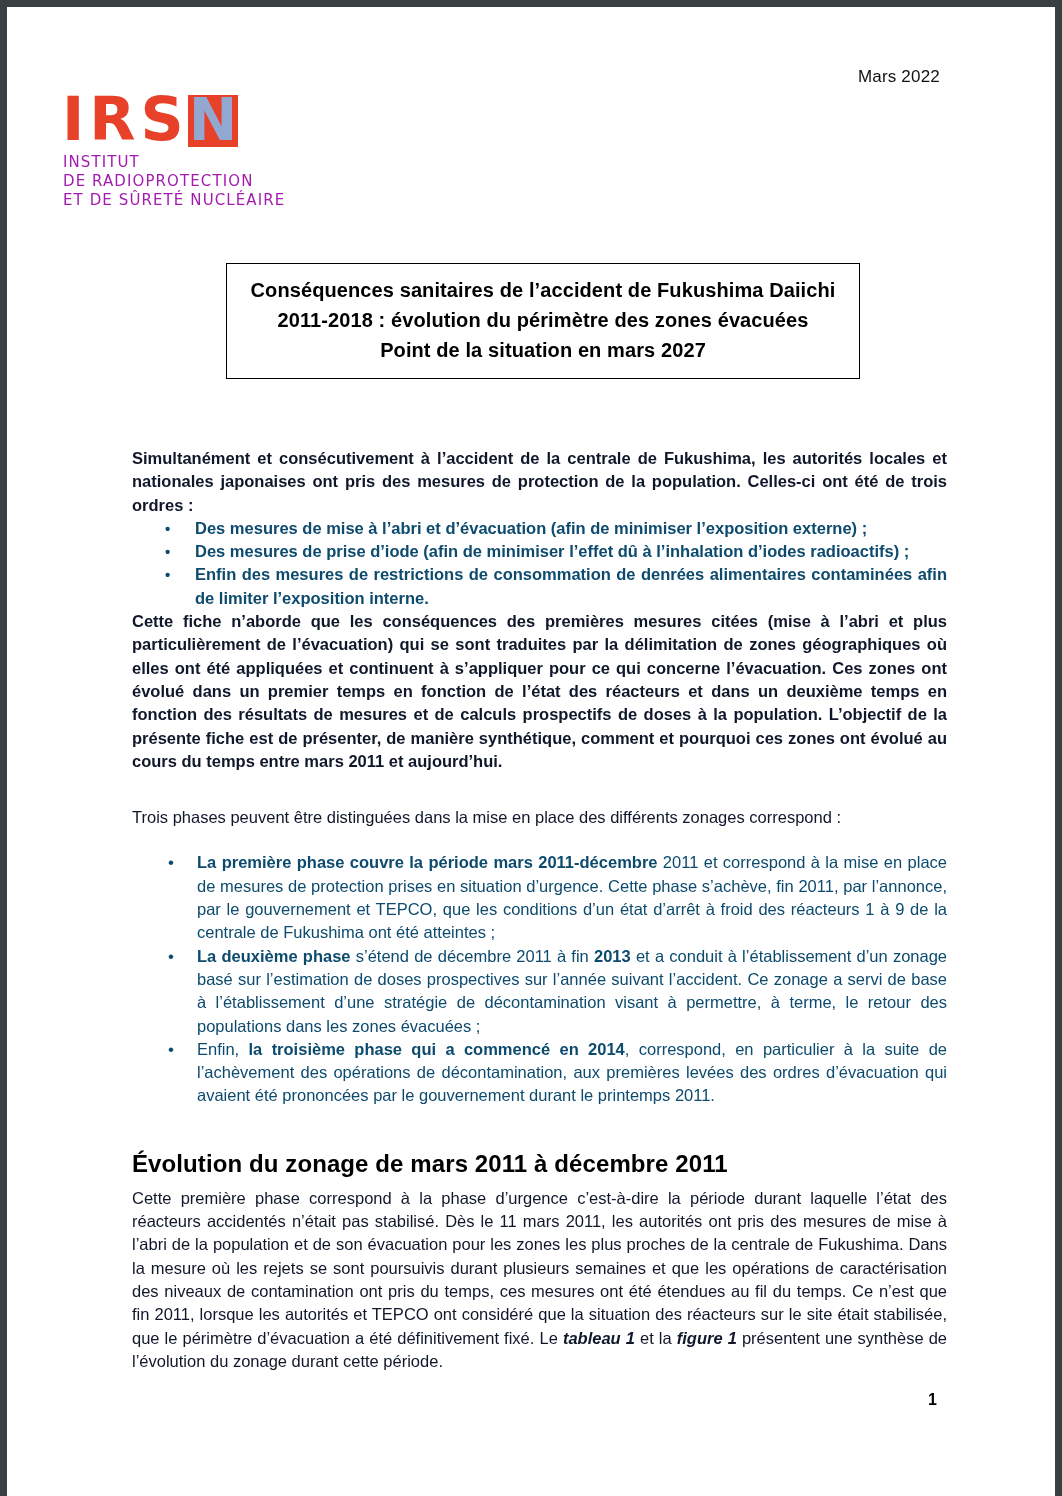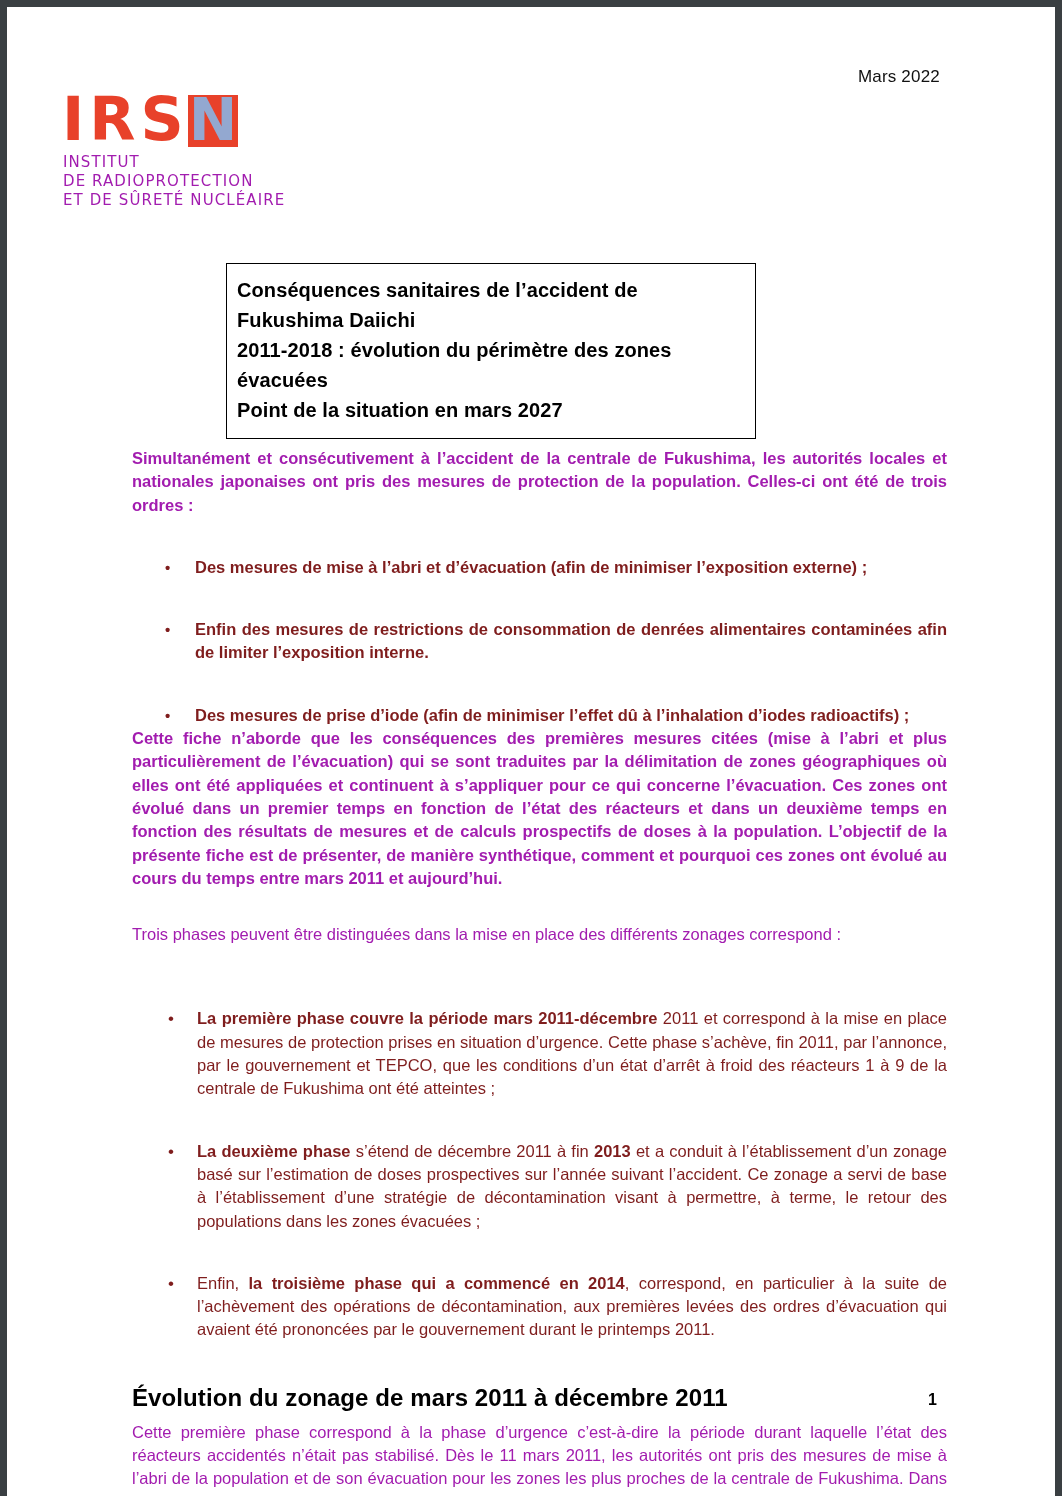--- a/index.html
+++ b/index.html
@@ -99,24 +99,25 @@
     letter-spacing: 1.1px;
     line-height: 19px;
     white-space: nowrap;
   }
 
   
   .title-box {
     position: absolute;
     left: 219px;
     top: 256px;
-    width: 530px;
+    width: 634px;
     box-sizing: border-box;
     border: 1.5px solid #000;
     padding: 11px 10px 13px 10px;
+    text-align: center;
   }
   .title-line {
     font-size: 20px;
     font-weight: 700;
     line-height: 30px;
     letter-spacing: 0.1px;
     color: #000;
   }
 
   
@@ -125,39 +126,38 @@
     left: 125px;
     top: 440px;
     width: 815px;
   }
   p.para {
     margin: 0;
     font-size: 16.5px;
     line-height: 23.3px;
     text-align: justify;
     text-justify: inter-word;
-    color: #a21caf;
+    color: #0f172a;
   }
   p.bold { font-weight: 700; }
   .spacer-sm { height: 9px; }
   .spacer-md { height: 22px; }
   .spacer-lg { height: 33px; }
 
   ul.blist {
     margin: 0;
     padding: 0;
     list-style: none;
   }
   ul.blist > li {
     position: relative;
     font-size: 16.5px;
     line-height: 23.3px;
     text-align: justify;
-    color: #7f1d1d;
-    margin-top: 39px;
+    color: #0c4a6e;
   }
   ul.blist > li::before {
     content: "\2022";
     position: absolute;
     font-size: 15px;
     line-height: 23.3px;
   }
   
   ul.list-a > li {
     padding-left: 63px;
@@ -223,22 +223,22 @@
       <div class="title-line">2011-2018 : évolution du périmètre des zones évacuées</div>
       <div class="title-line">Point de la situation en mars 2027</div>
     </div>
 
     <div class="content">
 
       <p class="para bold">Simultanément et consécutivement à l’accident de la centrale de Fukushima, les autorités locales et nationales japonaises ont pris des mesures de protection de la population. Celles-ci ont été de trois ordres :</p>
 
       <ul class="blist list-a">
         <li>Des mesures de mise à l’abri et d’évacuation  (afin de minimiser l’exposition externe) ;</li>
+        <li>Des mesures de prise d’iode (afin de minimiser l’effet dû à l’inhalation d’iodes radioactifs) ;</li>
         <li>Enfin des mesures de restrictions de consommation de denrées alimentaires contaminées afin de limiter l’exposition interne.</li>
-        <li>Des mesures de prise d’iode (afin de minimiser l’effet dû à l’inhalation d’iodes radioactifs) ;</li>
       </ul>
 
       <p class="para bold">Cette fiche n’aborde que les conséquences des premières mesures citées (mise à l’abri et plus particulièrement de l’évacuation) qui se sont traduites par la délimitation de zones géographiques où elles ont été appliquées et continuent à s’appliquer pour ce qui concerne l’évacuation. Ces zones  ont évolué dans un premier temps en fonction de l’état des réacteurs et dans un deuxième temps en fonction des résultats de mesures et de calculs prospectifs de doses à la population. L’objectif de la présente fiche est de présenter, de manière synthétique, comment et pourquoi ces zones ont évolué au cours du temps entre mars 2011 et aujourd’hui.</p>
 
       <div class="spacer-lg"></div>
 
       <p class="para">Trois phases peuvent être distinguées dans la mise en place des différents zonages correspond :</p>
 
       <div class="spacer-md"></div>
 

